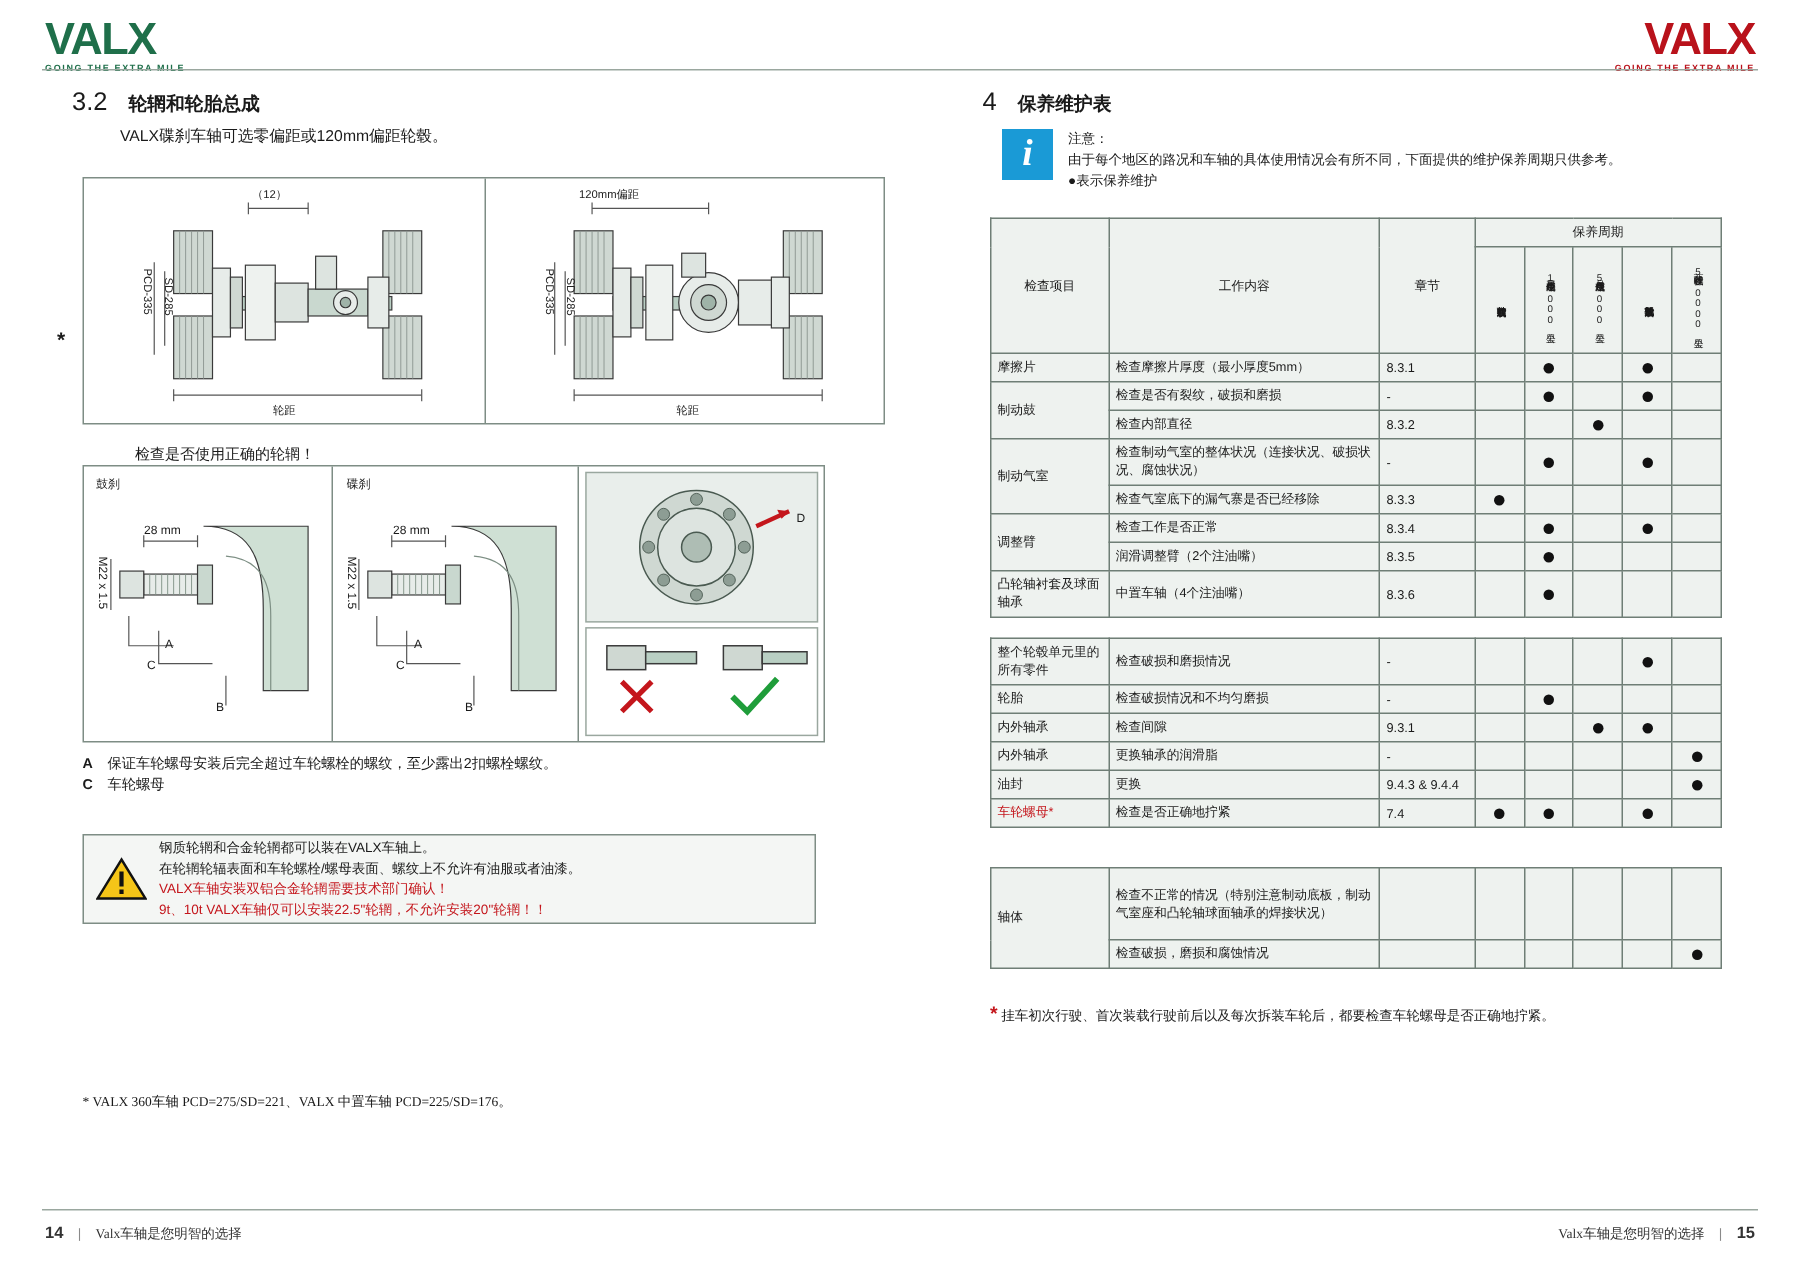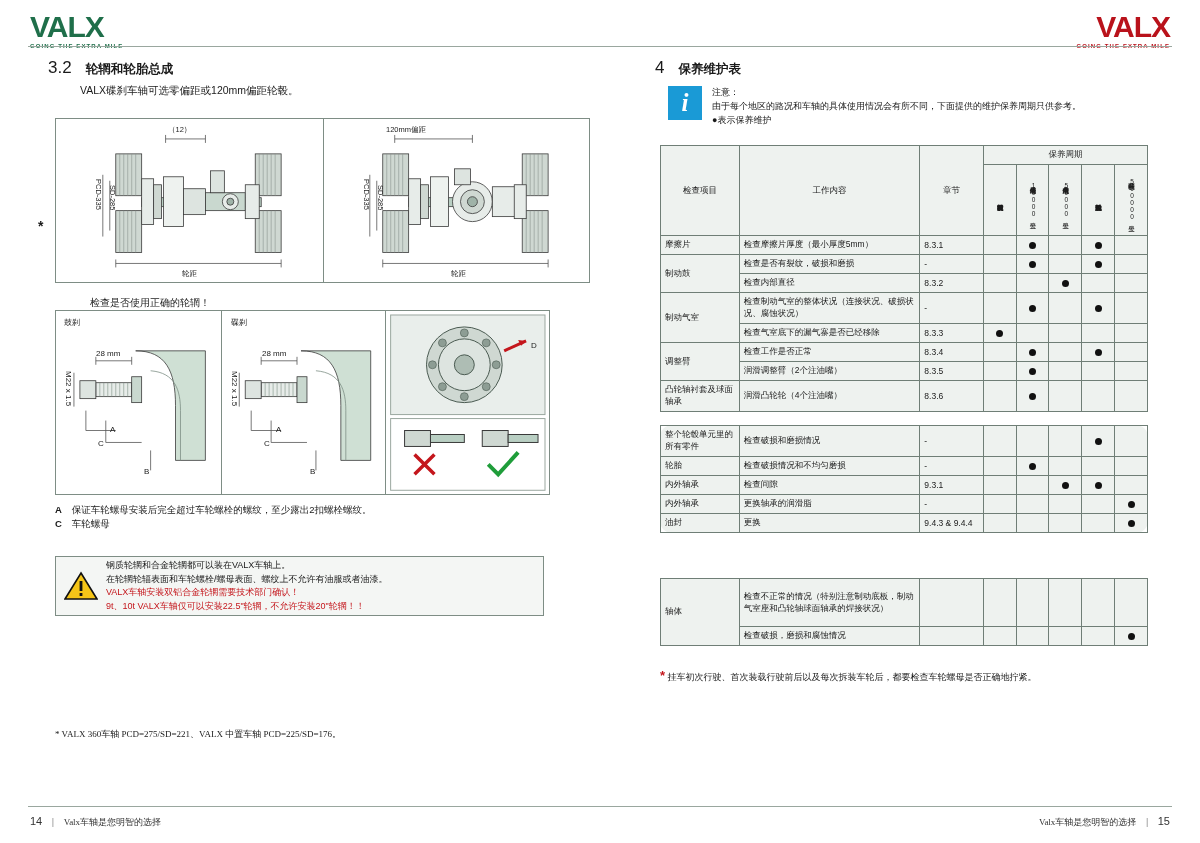--- a/index.html
+++ b/index.html
@@ -34,21 +34,21 @@
   .logo-right .tag { color:#b9121b; }
 
   
   .ftr-rule {
     position:absolute; left:28px; right:28px; bottom:36px;
     border-bottom:1px solid #9aa79f;
   }
   .ftr { position:absolute; bottom:14px; font-size:9px; color:#333; }
   .ftr-left { left:30px; }
   .ftr-right { right:30px; }
-  .ftr .pg { font-weight:normal; font-size:11px;text-align:right; }
+  .ftr .pg { font-weight:bold; font-size:11px;text-align:right; }
   .ftr .sep { color:#8a8a8a; margin:0 7px; }
   .ftr .txt { font-family:"Liberation Serif", serif; }
 
   
   .col-left { position:absolute; left:48px; top:58px; width:560px; }
   .col-right { position:absolute; left:655px; top:58px; width:500px; }
 
   .sec-no { font-weight:normal; font-size:17px; }
   .sec-title { font-weight:bold; font-size:12.5px; }
   .sec-head { display:flex; gap:14px; align-items:baseline; }
@@ -105,21 +105,21 @@
     font-size:25px; line-height:34px; text-align:center; flex:none; }
   .info-txt { font-size:9px; line-height:1.55; }
 
   .mtable {
     position:absolute; left:660px; width:488px;
     border-collapse:collapse; font-size:8.5px; background:#eef2ef;
   }
   .mtable th, .mtable td { border:1px solid #6f7e76; padding:3px 4px; vertical-align:middle; }
   .mtable th { font-weight:normal; text-align:center; }
   .m1 { top:145px; }
-  .m2 { top:425px;border-radius:12px; }
+  .m2 { top:425px; }
   .m3 { top:578px; }
   .vert {
     writing-mode:vertical-rl; text-orientation:upright;
     font-size:6.5px; line-height:1.05; letter-spacing:0px;
     margin:0 auto; white-space:pre-line; height:62px;
   }
   .dot { display:block; width:7px; height:7px; border-radius:50%; background:#111; margin:0 auto; }
   .ctr { text-align:center; }
   .red { color:#c4161c; }
   .footnote { position:absolute; left:660px; top:668px; width:488px; font-size:9px; }
@@ -462,21 +462,21 @@
         <td class="ctr"></td>
           <td class="ctr">
             <span class="dot"></span>
           </td>
           <td class="ctr"></td>
           <td class="ctr"></td>
           <td class="ctr"></td>
       </tr>
       <tr>
         <td>凸轮轴衬套及球面轴承</td>
-        <td>润滑凸轮轮（4个注油嘴）</td>
+        <td>中置车轴（4个注油嘴）</td>
         <td>8.3.6</td>
         <td class="ctr"></td>
           <td class="ctr">
             <span class="dot"></span>
           </td>
           <td class="ctr"></td>
           <td class="ctr"></td>
           <td class="ctr"></td>
       </tr>
     </tbody>
@@ -538,20 +538,36 @@
         <td>油封</td>
         <td>更换</td>
         <td>9.4.3 &amp; 9.4.4</td>
         <td class="ctr"></td>
           <td class="ctr"></td>
           <td class="ctr"></td>
           <td class="ctr"></td>
           <td class="ctr">
             <span class="dot"></span>
           </td>
+      </tr>
+      <tr>
+        <td class="red">车轮螺母*</td>
+        <td>检查是否正确地拧紧</td>
+        <td>7.4</td>
+        <td class="ctr">
+            <span class="dot"></span>
+          </td>
+          <td class="ctr">
+            <span class="dot"></span>
+          </td>
+          <td class="ctr"></td>
+          <td class="ctr">
+            <span class="dot"></span>
+          </td>
+          <td class="ctr"></td>
       </tr>
     </tbody>
   </table>
 
   <table class="mtable m3">
     <tbody>
       <tr>
         <td rowspan="2" style="width:72px">轴体</td>
         <td style="width:165px; height:48px">检查不正常的情况（特别注意制动底板，制动气室座和凸轮轴球面轴承的焊接状况）</td>
         <td style="width:58px"></td>

